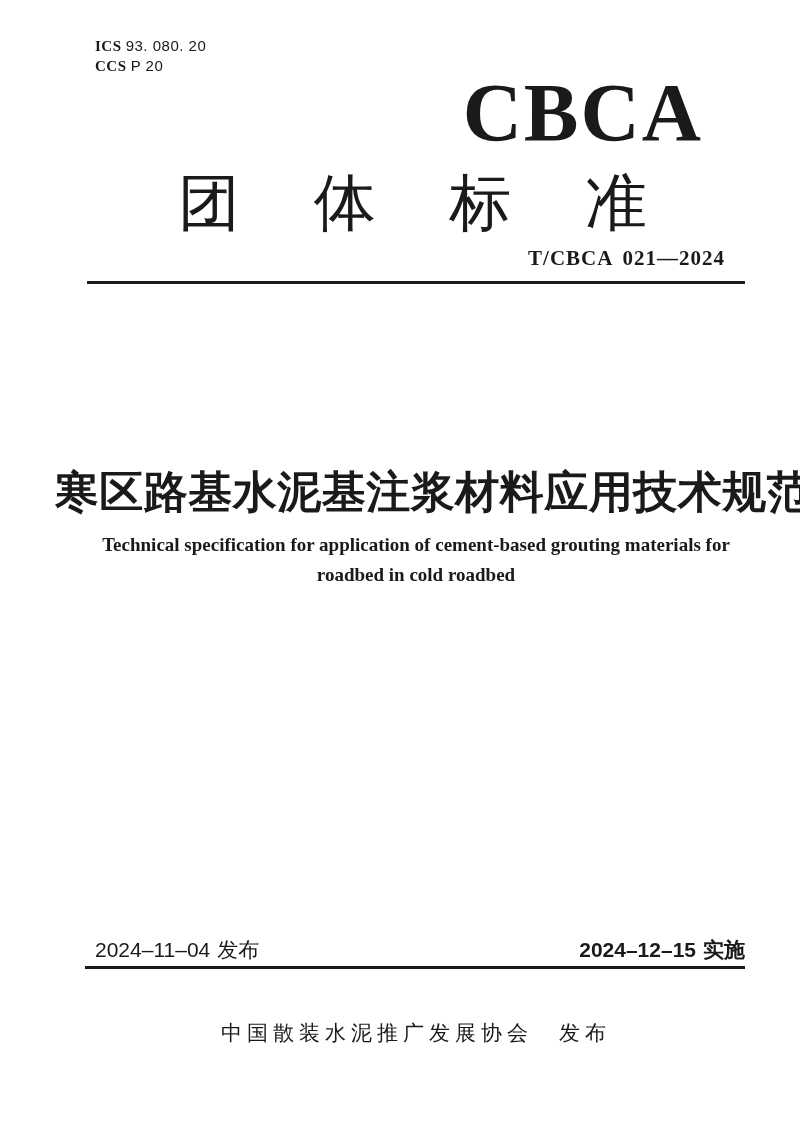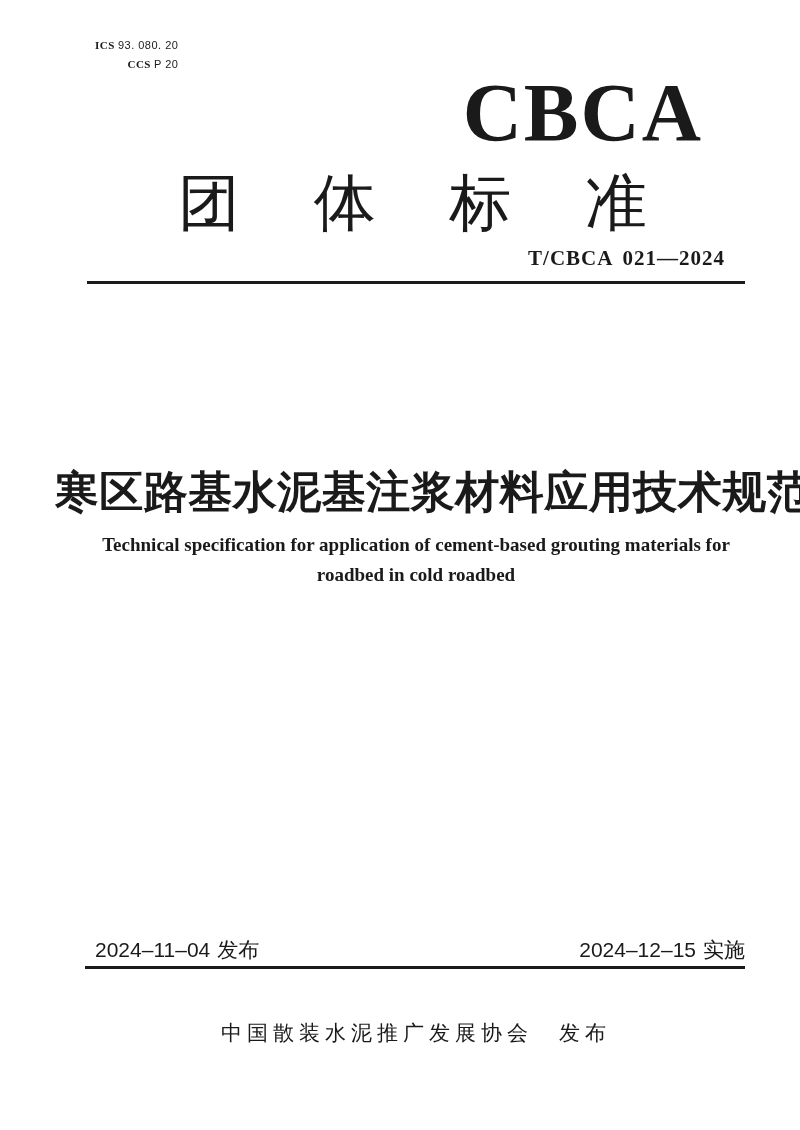--- a/index.html
+++ b/index.html
@@ -6,21 +6,21 @@
   .page{
     position:relative;
     width:800px;height:1130px;
     background:#ffffff;
     color:#1a1a1a;
     overflow:hidden;
     font-family:"Liberation Sans",sans-serif;
     margin:0 auto;
   }
   
-  .ics-block{position:absolute;left:95px;top:36px;font-size:11px;line-height:19px;text-align:right;}
+  .ics-block{position:absolute;left:95px;top:36px;font-size:15px;line-height:19px;}
   .ics-block .lbl{font-family:"Liberation Serif",serif;font-weight:bold;letter-spacing:.5px;}
   .ics-block .val{font-family:"Liberation Sans",sans-serif;font-weight:normal;letter-spacing:.5px;}
   
   .cbca{
     position:absolute;top:72px;right:97px;
     font-family:"Liberation Serif",serif;font-weight:bold;
     font-size:82px;line-height:1;letter-spacing:2px;text-align:right;
   }
   
   .standard-type{
@@ -46,21 +46,21 @@
     letter-spacing:0.5px;font-family:Liberation Serif, serif;
   }
   
   .title-en{
     position:absolute;left:36px;top:530px;width:760px;
     text-align:center;font-family:Liberation Serif, serif;
     font-weight:bold;font-size:19px;line-height:30px;
   }
   
   .date-issue{position:absolute;left:95px;top:937px;font-size:21px;line-height:26px;}
-  .date-impl{position:absolute;right:55px;top:937px;font-size:21px;line-height:26px;text-align:left;}
+  .date-impl{position:absolute;right:55px;top:937px;font-size:21px;line-height:26px;text-align:left;font-weight:bold;}
   .date-label{margin-left:7px;}
   
   .publisher-row{
     position:absolute;left:36px;top:1018px;width:760px;
     text-align:center;font-family:"Liberation Serif",serif;
     font-size:21px;line-height:30px;letter-spacing:5px;
   }
   .publisher-gap{display:inline-block;width:26px;}
 </style>
 </head>

